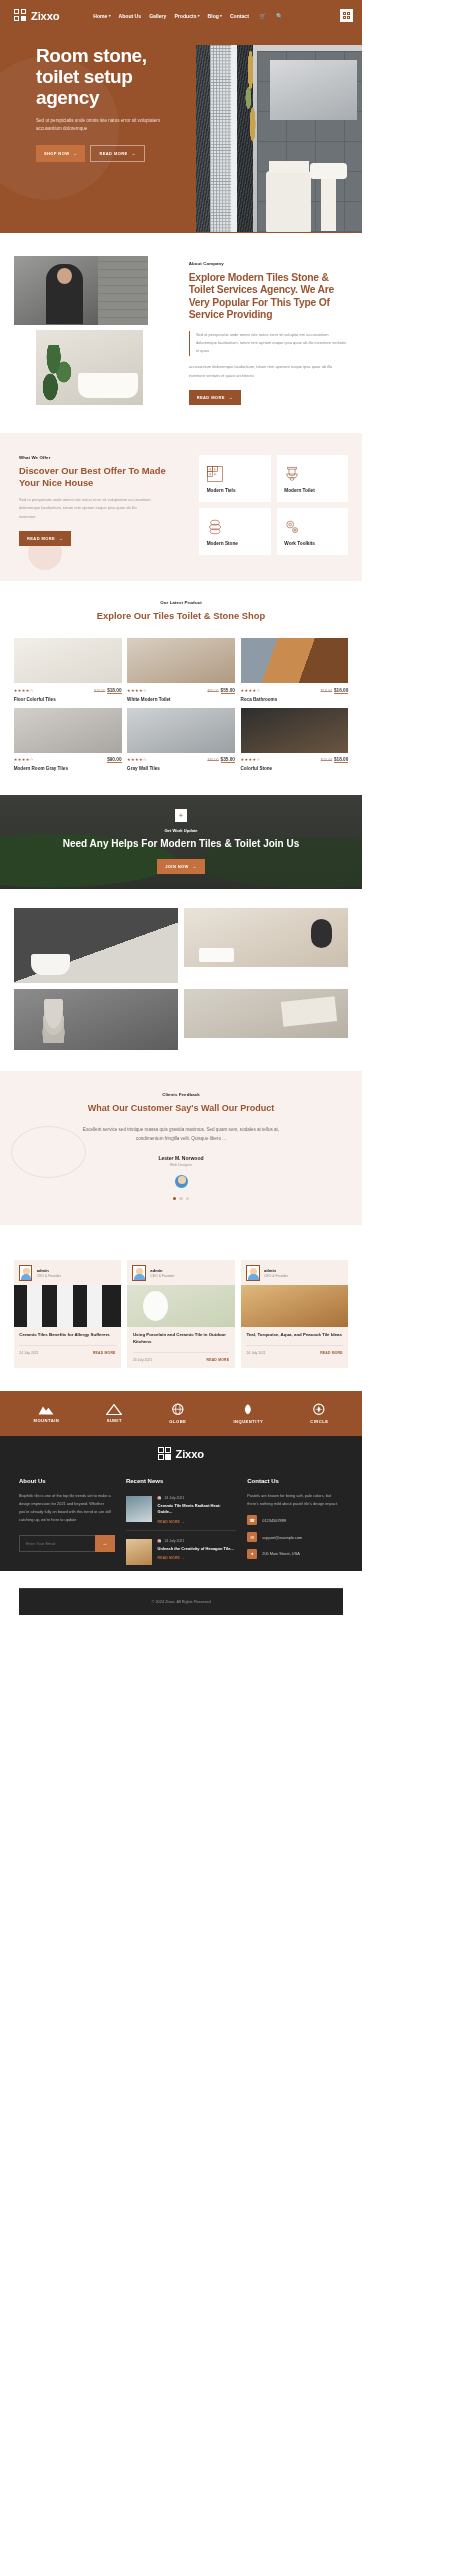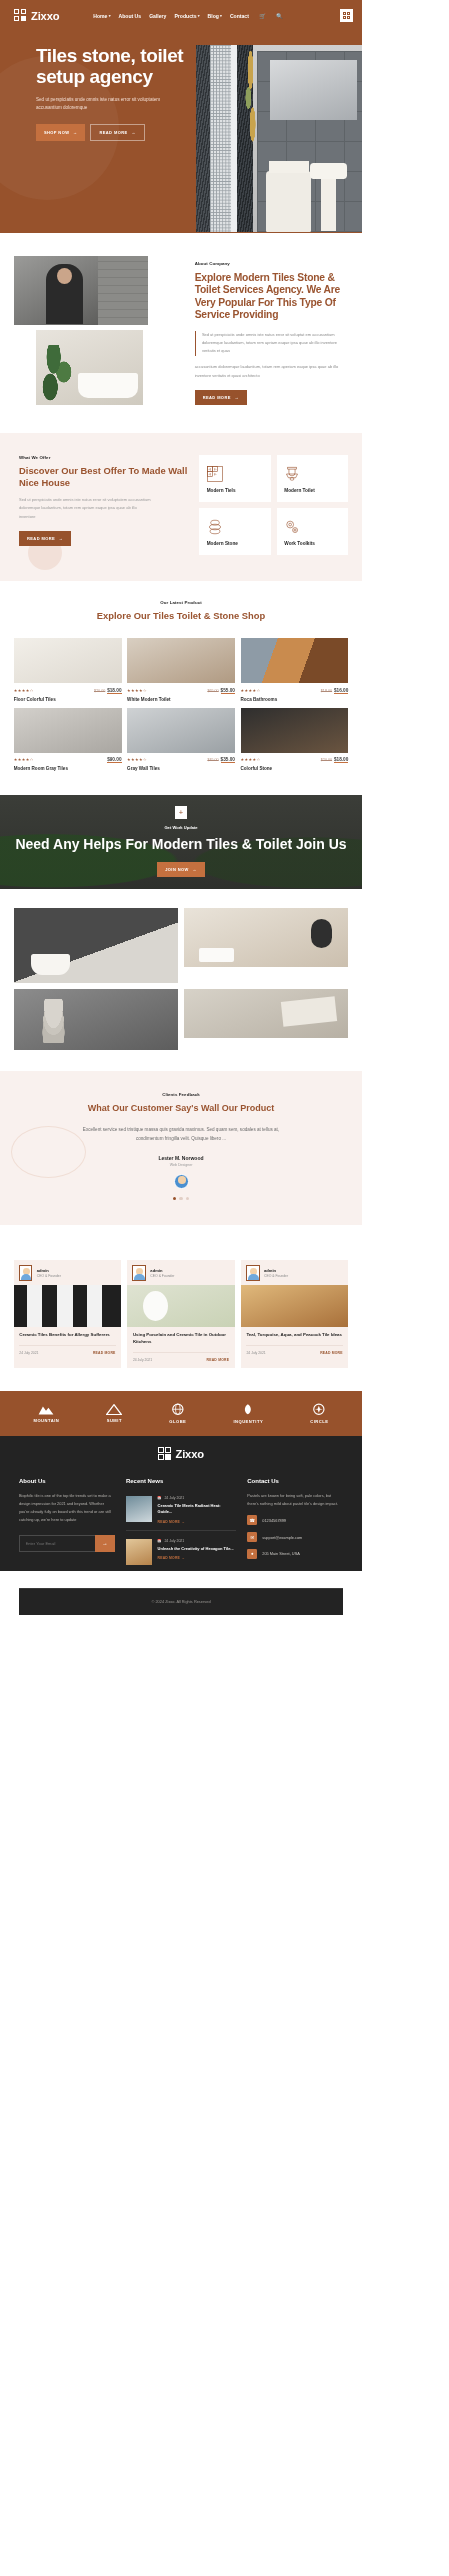--- a/index.html
+++ b/index.html
@@ -112,21 +112,21 @@
   .hero-img .mirror { position:absolute; left:74px; top:15.6px; width:87px; height:60px;
     background: linear-gradient(160deg,#d8dadc,#a8acb0); }
   .hero-img .toilet { position:absolute; left:70px; bottom:0; width:45px; height:61px;
      background:#efece5; border-radius: 3.7px 3.7px 1.2px 1.2px; }
   .hero-img .toilet:after { content:''; position:absolute; left:2.5px; top:-10px; width:40px; height:12.5px; background:#f3f0e9; }
   .hero-img .sink { position:absolute; right:15px; bottom:0; width:37px; height:69px; }
   .hero-img .sink .basin { position:absolute; top:0; left:0; width:37px; height:16px; background:#f6f4ee; border-radius:3.7px; }
   .hero-img .sink .ped { position:absolute; top:16px; left:11.2px; width:15px; height:52px; background:#f2efe8; }
 
   
-  .about { display: flex; padding: 22.5px 13.7px 27.5px 13.7px; gap: 16px; background:#fff;}
+  .about { display: flex; padding: 22.5px 13.7px 27.5px 13.7px; gap: 10px; background:#fff;}
   .about-media { width: 165px; position: relative; }
   .about-img-top {
     width: 134px; height: 69px;
     background: linear-gradient(150deg,#9b9b99 0%,#6f6f6d 60%,#4e4e4c 100%);
     position: relative; overflow:hidden;
   }
   .about-img-top .person {
     position:absolute; left:32px; top:8.7px; width:37px; height:60px;
     background: #2a2a2a; border-radius: 16px 16px 0 0;
   }
@@ -195,21 +195,21 @@
     content:''; position:absolute; inset:0;
     background:
       radial-gradient(ellipse at 14% 70%, rgba(40,70,35,.85) 0 28%, transparent 29%),
       radial-gradient(ellipse at 86% 72%, rgba(40,60,35,.7) 0 26%, transparent 27%);
   }
   .cta-plus {
     width:12.5px;height:12.5px;background:#fff;display:flex;align-items:center;justify-content:center;
     color:#97522c;font-size:7.5px;position:relative;z-index:2; margin-bottom:6.2px; cursor:pointer;
   }
   .cta-eyebrow { color:#fff; font-size:4.1px; font-weight:bold; position:relative;z-index:2;}
-  .cta-h2 { color:#fff; font-size:14px; font-weight:bold; text-align:center; line-height:1.45; margin-top:4.4px; position:relative;z-index:2;}
+  .cta-h2 { color:#fff; font-size:10px; font-weight:bold; text-align:center; line-height:1.45; margin-top:4.4px; position:relative;z-index:2;}
   .cta-btn { margin-top:7.5px; position:relative;z-index:2; }
 
   
   .gallery { padding: 19px 13.7px 21px 13.7px; display:grid; grid-template-columns: 1fr 1fr; gap:6.2px; background:#fff;}
   .g-tile { width:100%; overflow:hidden; position:relative; }
   .g1 { height:75px; background: linear-gradient(160deg,#4a4a4a 0 55%, #d9d6d0 55% 100%); }
   .g1:after{content:'';position:absolute;left:17.5px;bottom:7.5px;width:39px;height:21px;background:#f7f5f1;border-radius:2.5px 2.5px 11.2px 11.2px;}
   .g2 { height:59px; background: linear-gradient(160deg,#e9e3d9,#cbbfae); }
   .g2:after{content:'';position:absolute;right:16px;top:11.2px;width:21px;height:29px;border-radius:11.2px;background:#2f2f2f;}
   .g2:before{content:'';position:absolute;left:15px;bottom:5px;width:35px;height:13.7px;background:#fbfaf8;border-radius:1.9px;}
@@ -338,21 +338,21 @@
       <div class="menu-box">
         <span></span>
           <span></span>
           <span></span>
           <span></span>
       </div>
     </div>
 
     <div class="hero-body">
       <div class="hero-left">
-        <h1 class="hero-title">Tiles stone, toilet setup agency</h1>
+        <h1 class="hero-title">Room stone, toilet setup agency</h1>
         <p class="hero-sub">Sed ut perspiciatis unde omnis iste natus error sit voluptatem accusantium doloremque</p>
         <div class="hero-btns">
           <button class="btn btn-primary">
             <span>SHOP NOW</span>
             <span>→</span>
           </button>
           <button class="btn btn-ghost">
             <span>READ MORE</span>
             <span>→</span>
           </button>
@@ -395,21 +395,21 @@
         <span>READ MORE</span>
         <span>→</span>
       </button>
     </div>
   </section>
 
   <section class="offer">
     <div class="offer-circle"></div>
     <div class="offer-left">
       <div class="eyebrow">What We Offer</div>
-      <h2 class="offer-h2">Discover Our Best Offer To Made Wall Nice House</h2>
+      <h2 class="offer-h2">Discover Our Best Offer To Made Your Nice House</h2>
       <p class="offer-p">Sed ut perspiciatis unde omnis iste natus error sit voluptatem accusantium doloremque laudantium, totam rem apriam eaque ipsa quae ab illo inventore</p>
       <button class="btn btn-brown">
         <span>READ MORE</span>
         <span>→</span>
       </button>
     </div>
     <div class="cards">
       <div class="card">
         <svg class="card-ico" viewBox="0 0 26 26">
           <rect x="1" y="1" width="24" height="24" fill="none" stroke="#9a5430" stroke-width="1"></rect>

